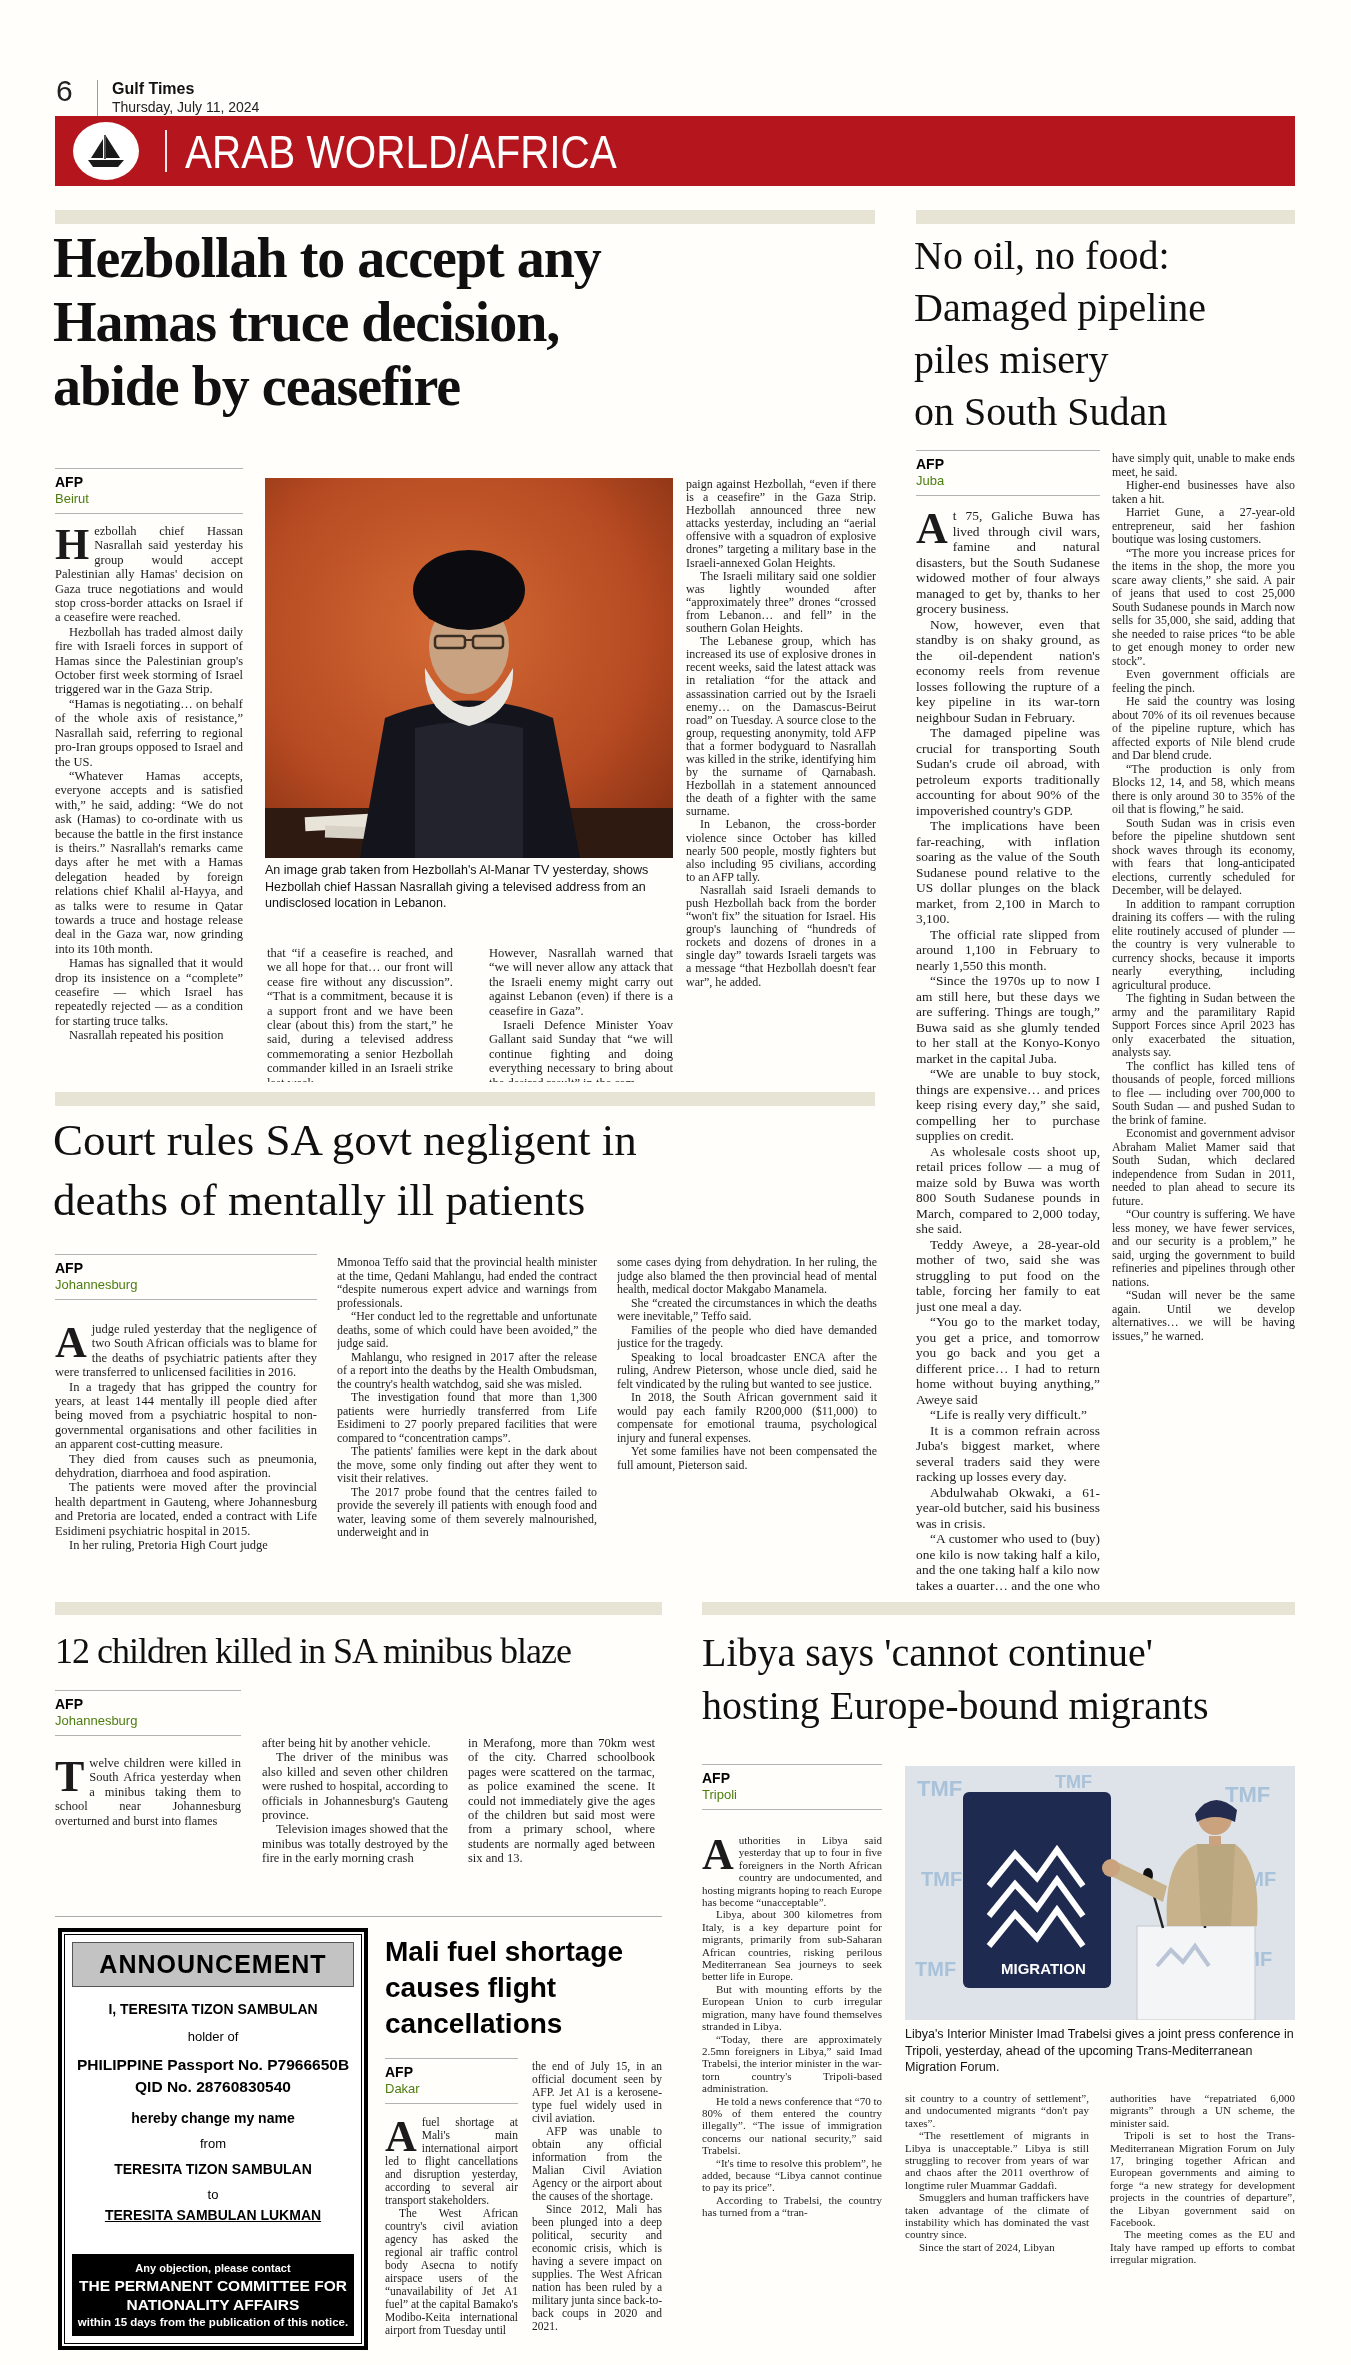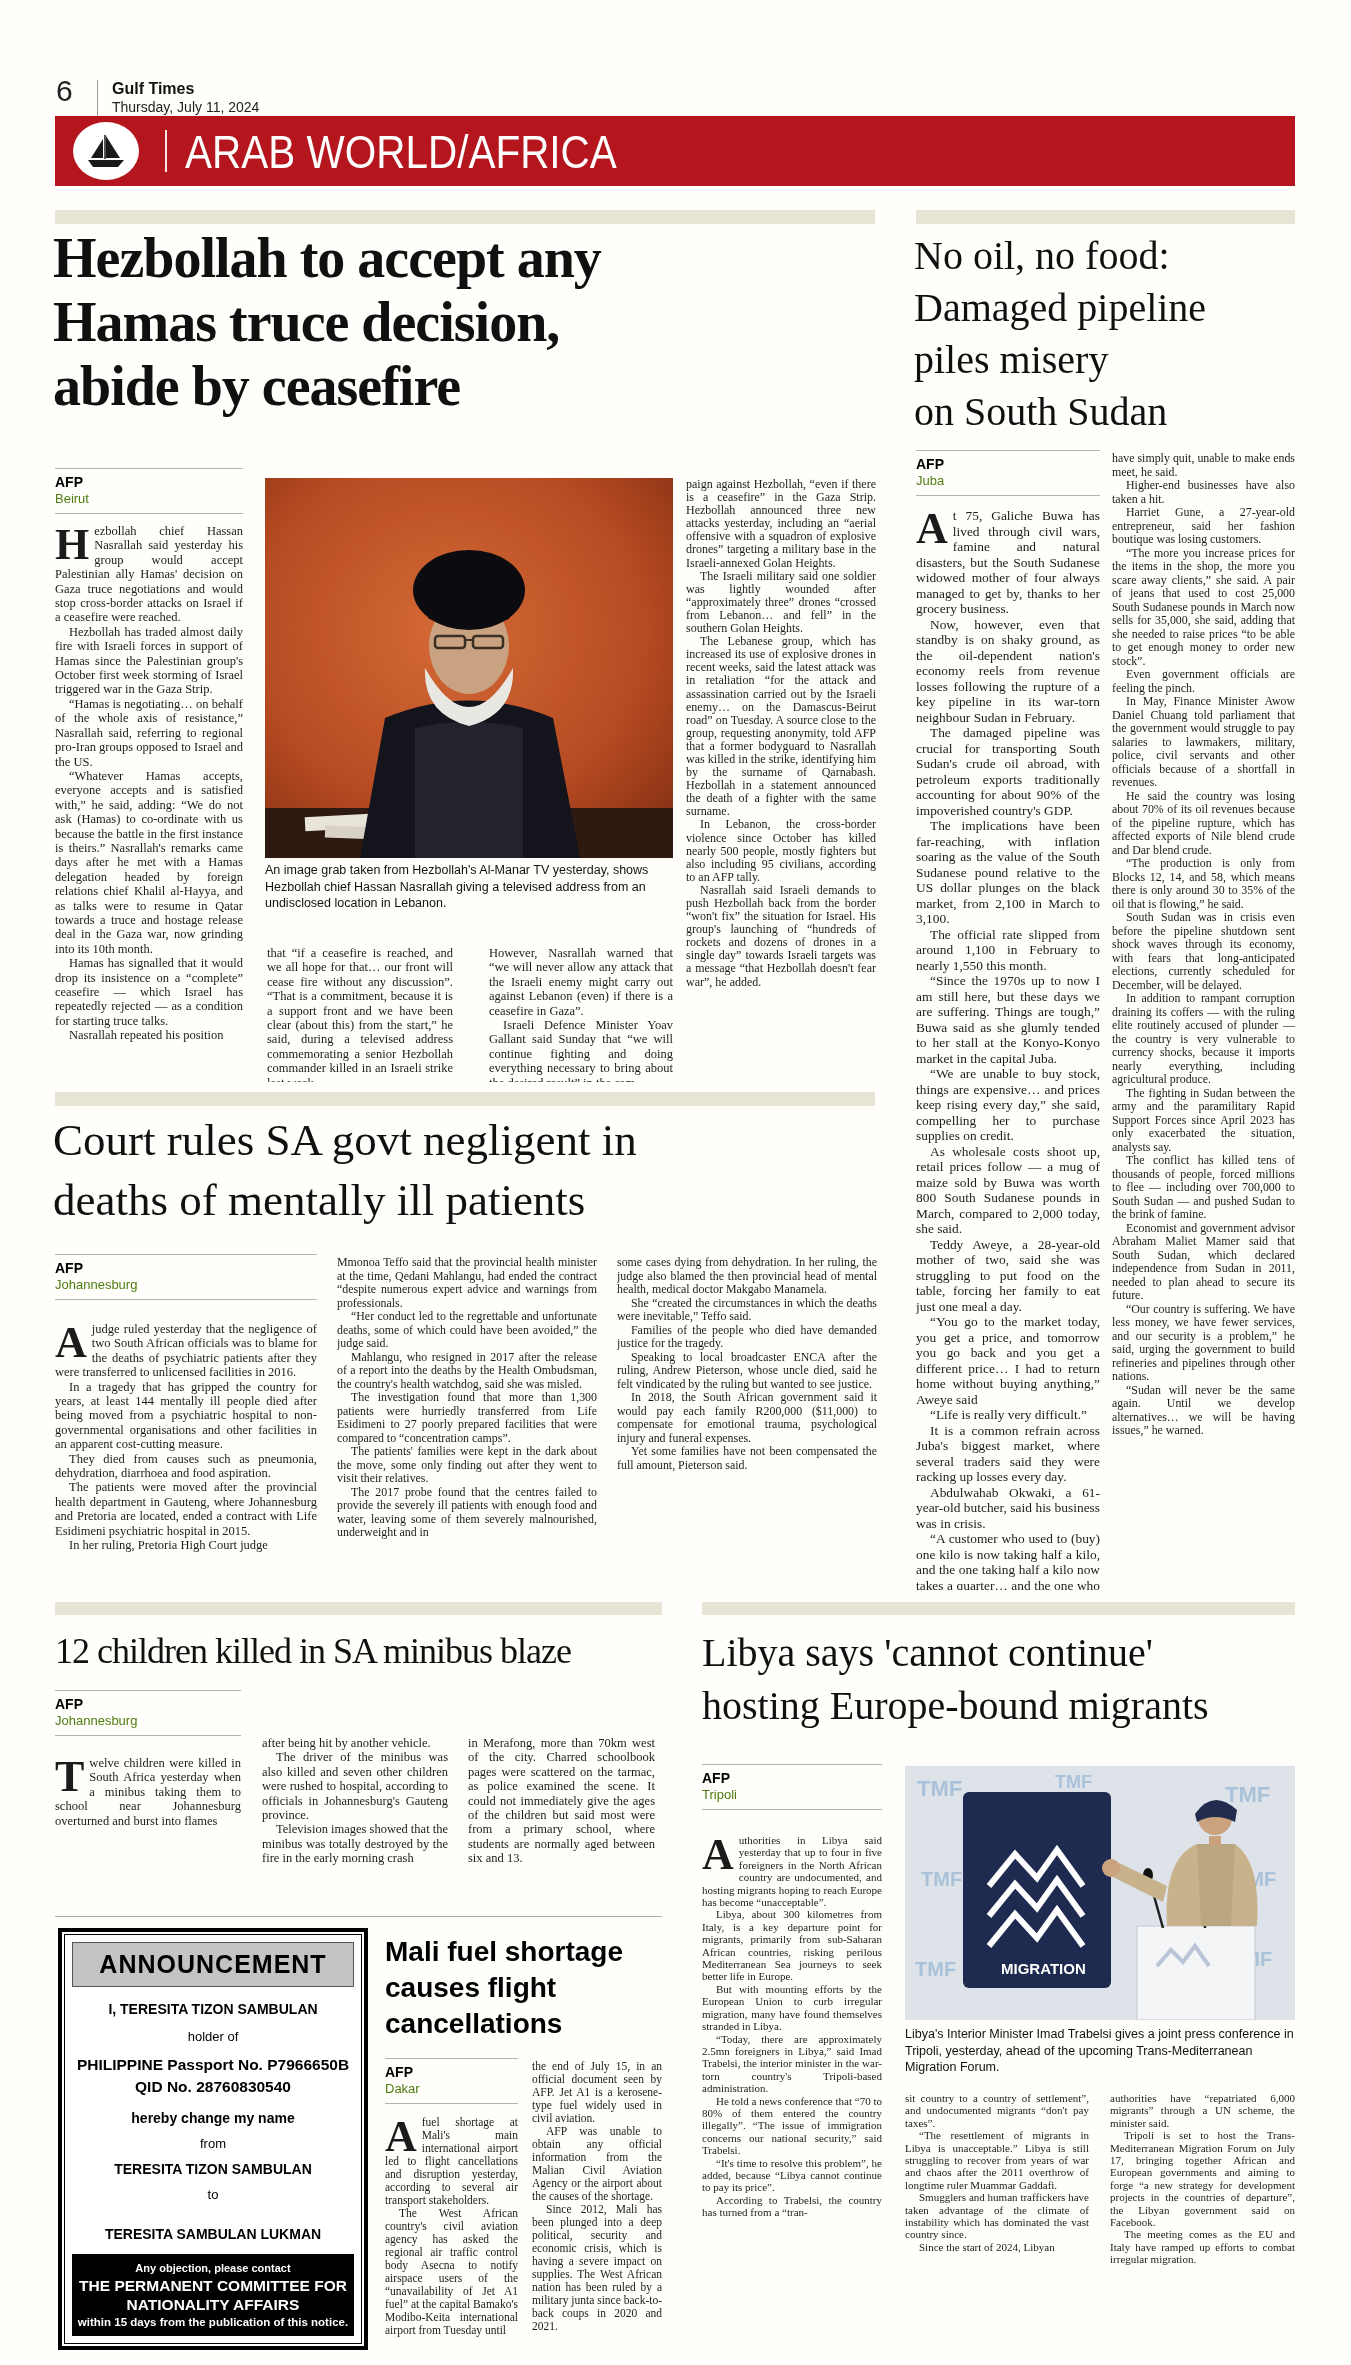--- a/index.html
+++ b/index.html
@@ -165,21 +165,20 @@
       <p>It is a common refrain across Juba's biggest market, where several traders said they were racking up losses every day.</p>
       <p>Abdulwahab Okwaki, a 61-year-old butcher, said his business was in crisis.</p>
       <p>“A customer who used to (buy) one kilo is now taking half a kilo, and the one taking half a kilo now takes a quarter… and the one who was taking a quarter is not coming anymore,” he said.</p>
     </div>
   <div class="abs bcol fs-b" style="left:1112px;top:452px;width:183px;height:1140px;">
       <p>have simply quit, unable to make ends meet, he said.</p>
       <p>Higher-end businesses have also taken a hit.</p>
       <p>Harriet Gune, a 27-year-old entrepreneur, said her fashion boutique was losing customers.</p>
       <p>“The more you increase prices for the items in the shop, the more you scare away clients,” she said. A pair of jeans that used to cost 25,000 South Sudanese pounds in March now sells for 35,000, she said, adding that she needed to raise prices “to be able to get enough money to order new stock”.</p>
       <p>Even government officials are feeling the pinch.</p>
-      <p>In May, Finance Minister Awow Daniel Chuang told parliament that the government would struggle to pay salaries to lawmakers, military, police, civil servants and other officials because of a shortfall in revenues.</p>
       <p>He said the country was losing about 70% of its oil revenues because of the pipeline rupture, which has affected exports of Nile blend crude and Dar blend crude.</p>
       <p>“The production is only from Blocks 12, 14, and 58, which means there is only around 30 to 35% of the oil that is flowing,” he said.</p>
       <p>South Sudan was in crisis even before the pipeline shutdown sent shock waves through its economy, with fears that long-anticipated elections, currently scheduled for December, will be delayed.</p>
       <p>In addition to rampant corruption draining its coffers — with the ruling elite routinely accused of plunder — the country is very vulnerable to currency shocks, because it imports nearly everything, including agricultural produce.</p>
       <p>The fighting in Sudan between the army and the paramilitary Rapid Support Forces since April 2023 has only exacerbated the situation, analysts say.</p>
       <p>The conflict has killed tens of thousands of people, forced millions to flee — including over 700,000 to South Sudan — and pushed Sudan to the brink of famine.</p>
       <p>Economist and government advisor Abraham Maliet Mamer said that South Sudan, which declared independence from Sudan in 2011, needed to plan ahead to secure its future.</p>
       <p>“Our country is suffering. We have less money, we have fewer services, and our security is a problem,” he said, urging the government to build refineries and pipelines through other nations.</p>
       <p>“Sudan will never be the same again. Until we develop alternatives… we will be having issues,” he warned.</p>
     </div>
@@ -243,21 +242,21 @@
   <div class="abs annbox" style="left:58px;top:1928px;width:302px;height:414px;">
     <div class="ann-head">ANNOUNCEMENT</div>
     <p class="ann-line ann-md" style="margin-top:14px;">I,  TERESITA TIZON SAMBULAN</p>
     <p class="ann-line ann-sm" style="margin-top:12px;">holder of</p>
     <p class="ann-line ann-lg" style="margin-top:12px;">PHILIPPINE Passport No. P7966650B</p>
     <p class="ann-line ann-lg" style="margin-top:4px;">QID No. 28760830540</p>
     <p class="ann-line ann-md" style="margin-top:14px;">hereby change my name</p>
     <p class="ann-line ann-sm" style="margin-top:10px;">from</p>
     <p class="ann-line ann-md" style="margin-top:10px;">TERESITA TIZON SAMBULAN</p>
     <p class="ann-line ann-sm" style="margin-top:10px;">to</p>
-    <p class="ann-line ann-md" style="margin-top:24px;">TERESITA SAMBULAN LUKMAN</p>
+    <p class="ann-line ann-md" style="margin-top:5px;text-decoration:underline;">TERESITA SAMBULAN LUKMAN</p>
     <div class="ann-foot">
       <p class="f1">Any objection, please contact</p>
       <p class="f2">THE PERMANENT COMMITTEE FOR
 NATIONALITY AFFAIRS</p>
       <p class="f3">within 15 days from the publication of this notice.</p>
     </div>
   </div>
 
   <div class="abs hl-sans" style="left:385px;top:1934px;width:290px;font-size:28px;line-height:36px;">Mali fuel shortage
 causes flight

